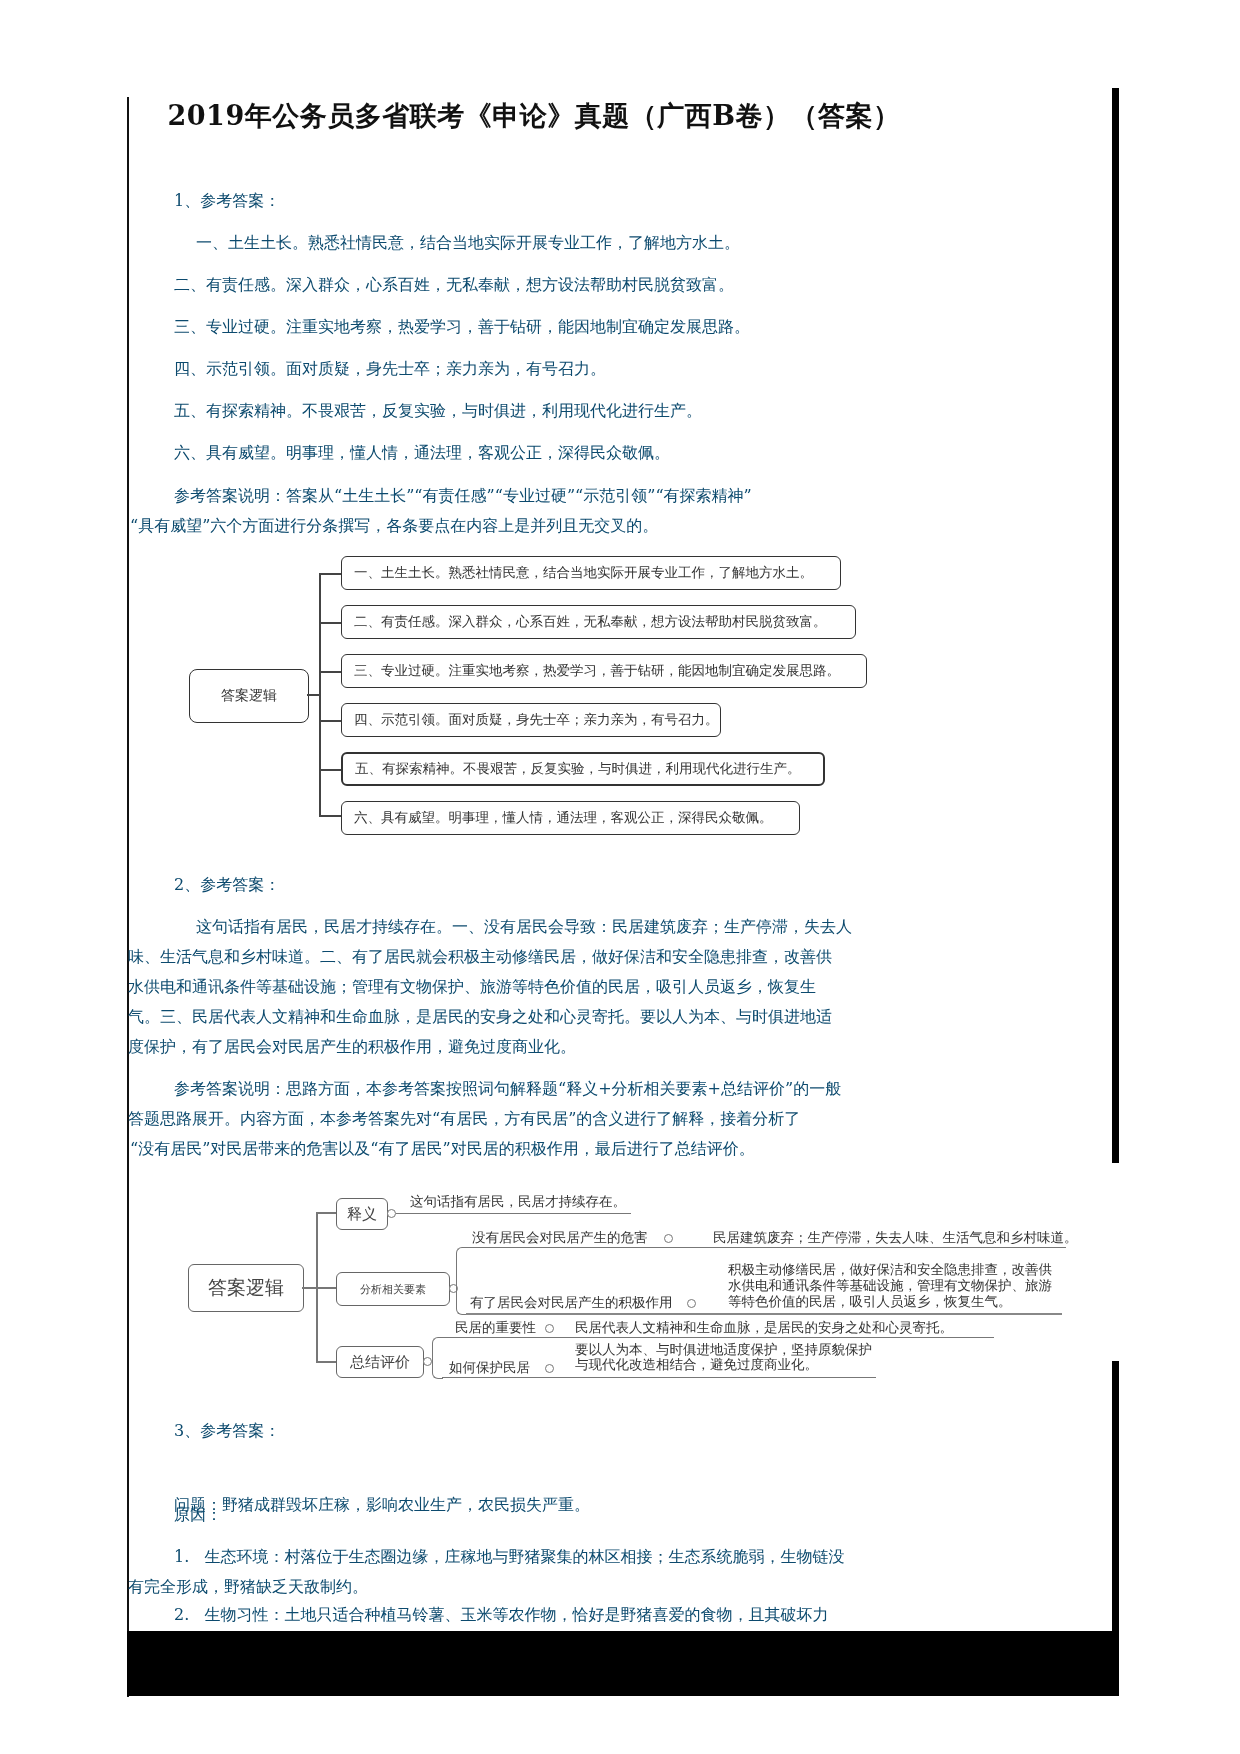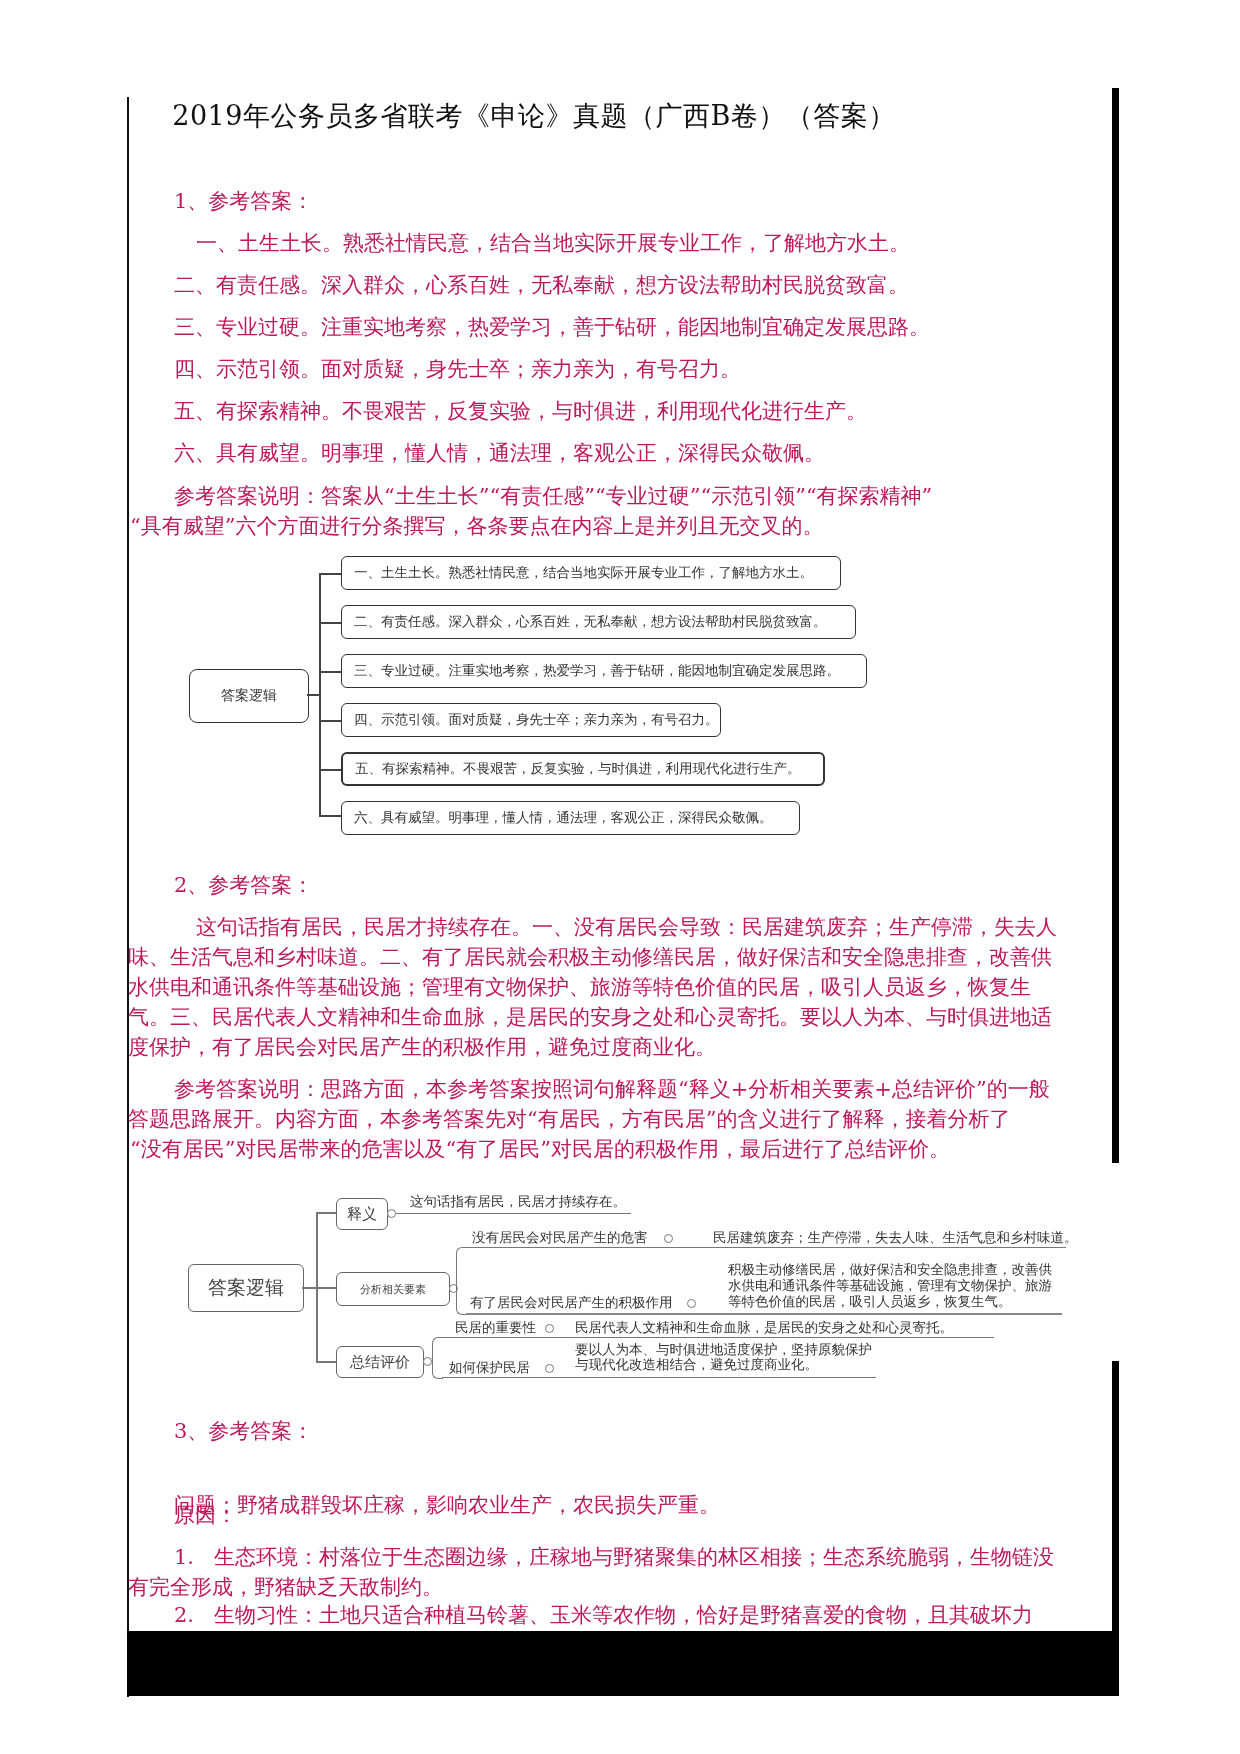--- a/index.html
+++ b/index.html
@@ -5,24 +5,24 @@
   html, body { margin: 0; padding: 0; background: #ffffff; }
   body { width: 1240px; height: 1754px; position: relative; overflow: hidden;
          font-family: "DejaVu Serif", "Liberation Serif", serif; color: #111; }
 
   .left-rule { position: absolute; left: 127px; top: 97px; width: 2px; height: 1600px; background: #111; }
   .right-bar-top { position: absolute; left: 1112px; top: 88px; width: 7px; height: 1075px; background: #000; }
   .right-bar-bot { position: absolute; left: 1112px; top: 1361px; width: 7px; height: 335px; background: #000; }
   .bottom-block { position: absolute; left: 127px; top: 1631px; width: 992px; height: 65px; background: #000; }
 
   .title { position: absolute; left: 0; width: 1068px; top: 98px; text-align: center;
-           font-family: "DejaVu Serif", "Liberation Serif", serif; font-weight: normal;
+           font-family: "DejaVu Serif", "Liberation Serif", serif; font-weight: bold;
            font-size: 27px; letter-spacing: 0.5px; color: #111; }
 
-  .p { position: absolute; font-size: 21px; line-height: 30px; white-space: nowrap; color: #be185d; }
+  .p { position: absolute; font-size: 16px; line-height: 30px; white-space: nowrap; color: #0c4a6e; }
 
   
   .mm1-root { position: absolute; left: 189px; top: 669px; width: 118px; height: 52px;
               border: 1.5px solid #333; border-radius: 8px; background: #fff;
               display: flex; align-items: center; justify-content: center;
               font-size: 14px; color: #333; }
   .mm1-trunk { position: absolute; left: 319px; top: 573px; width: 1.5px; height: 242px; background: #444; }
   .mm1-stub { position: absolute; left: 307px; top: 694px; width: 13px; height: 1.5px; background: #444; }
   .mm1-branch { position: absolute; left: 319px; height: 1.5px; background: #444; width: 22px; }
   .mm1-node { position: absolute; left: 341px; height: 34px; border: 1.5px solid #333; border-radius: 6px;

